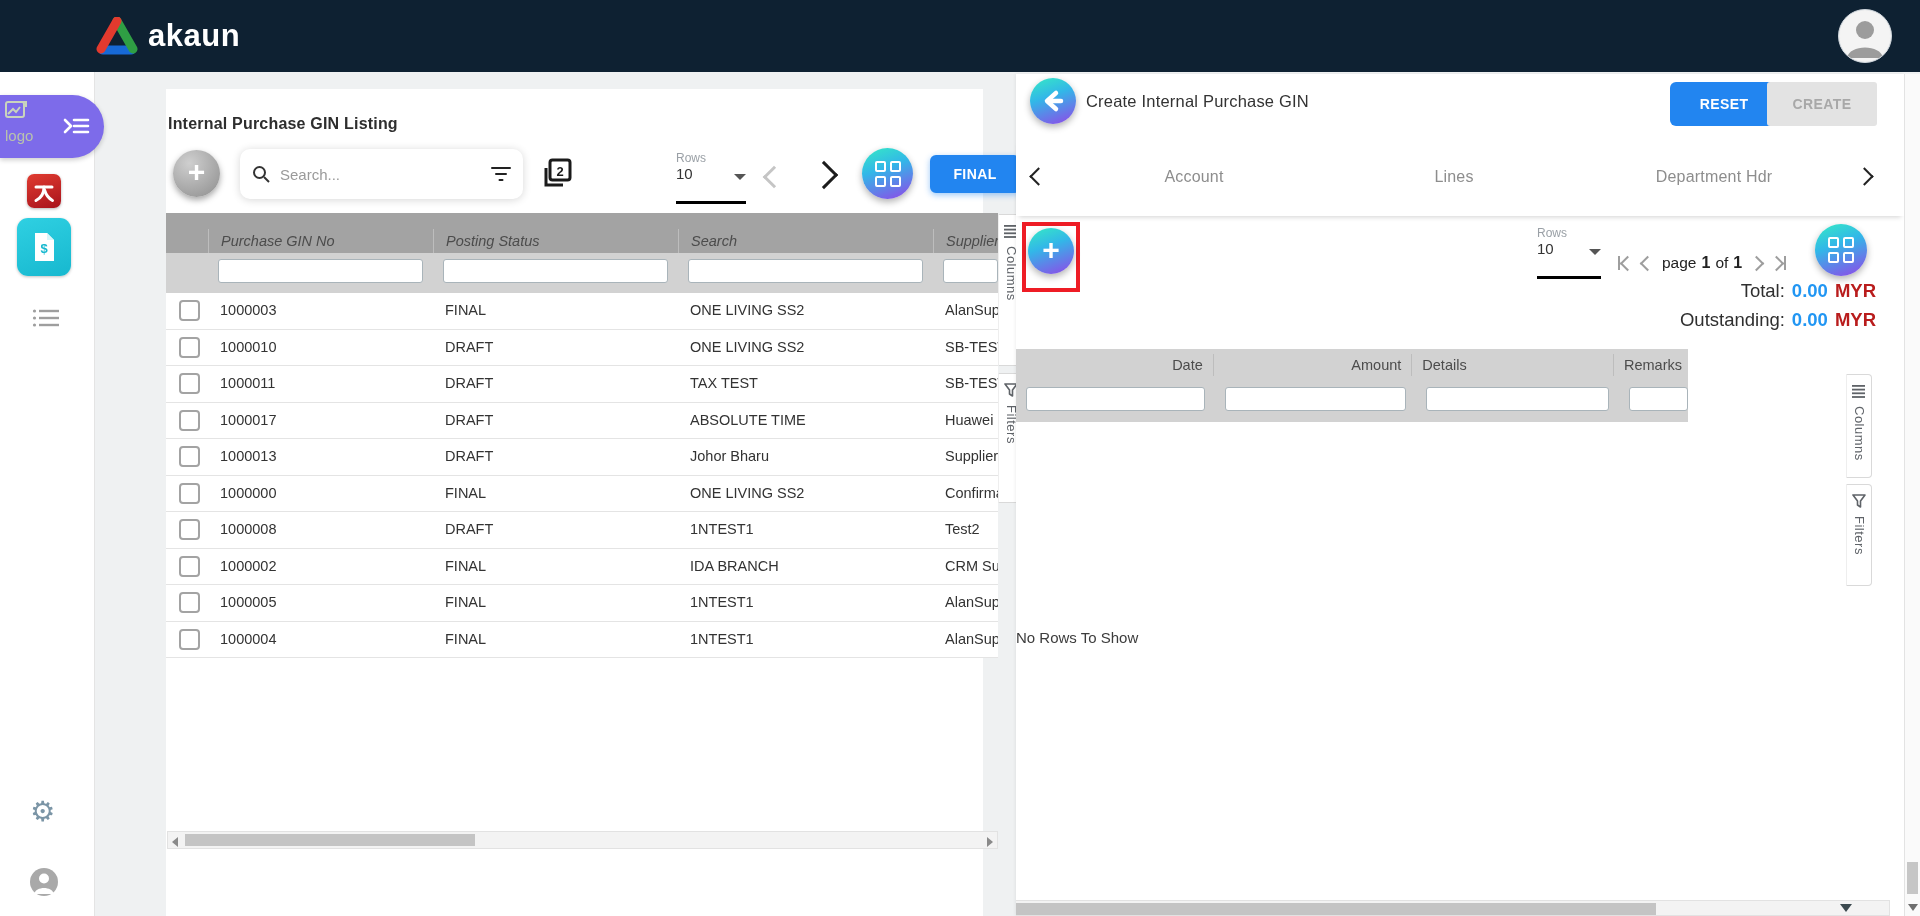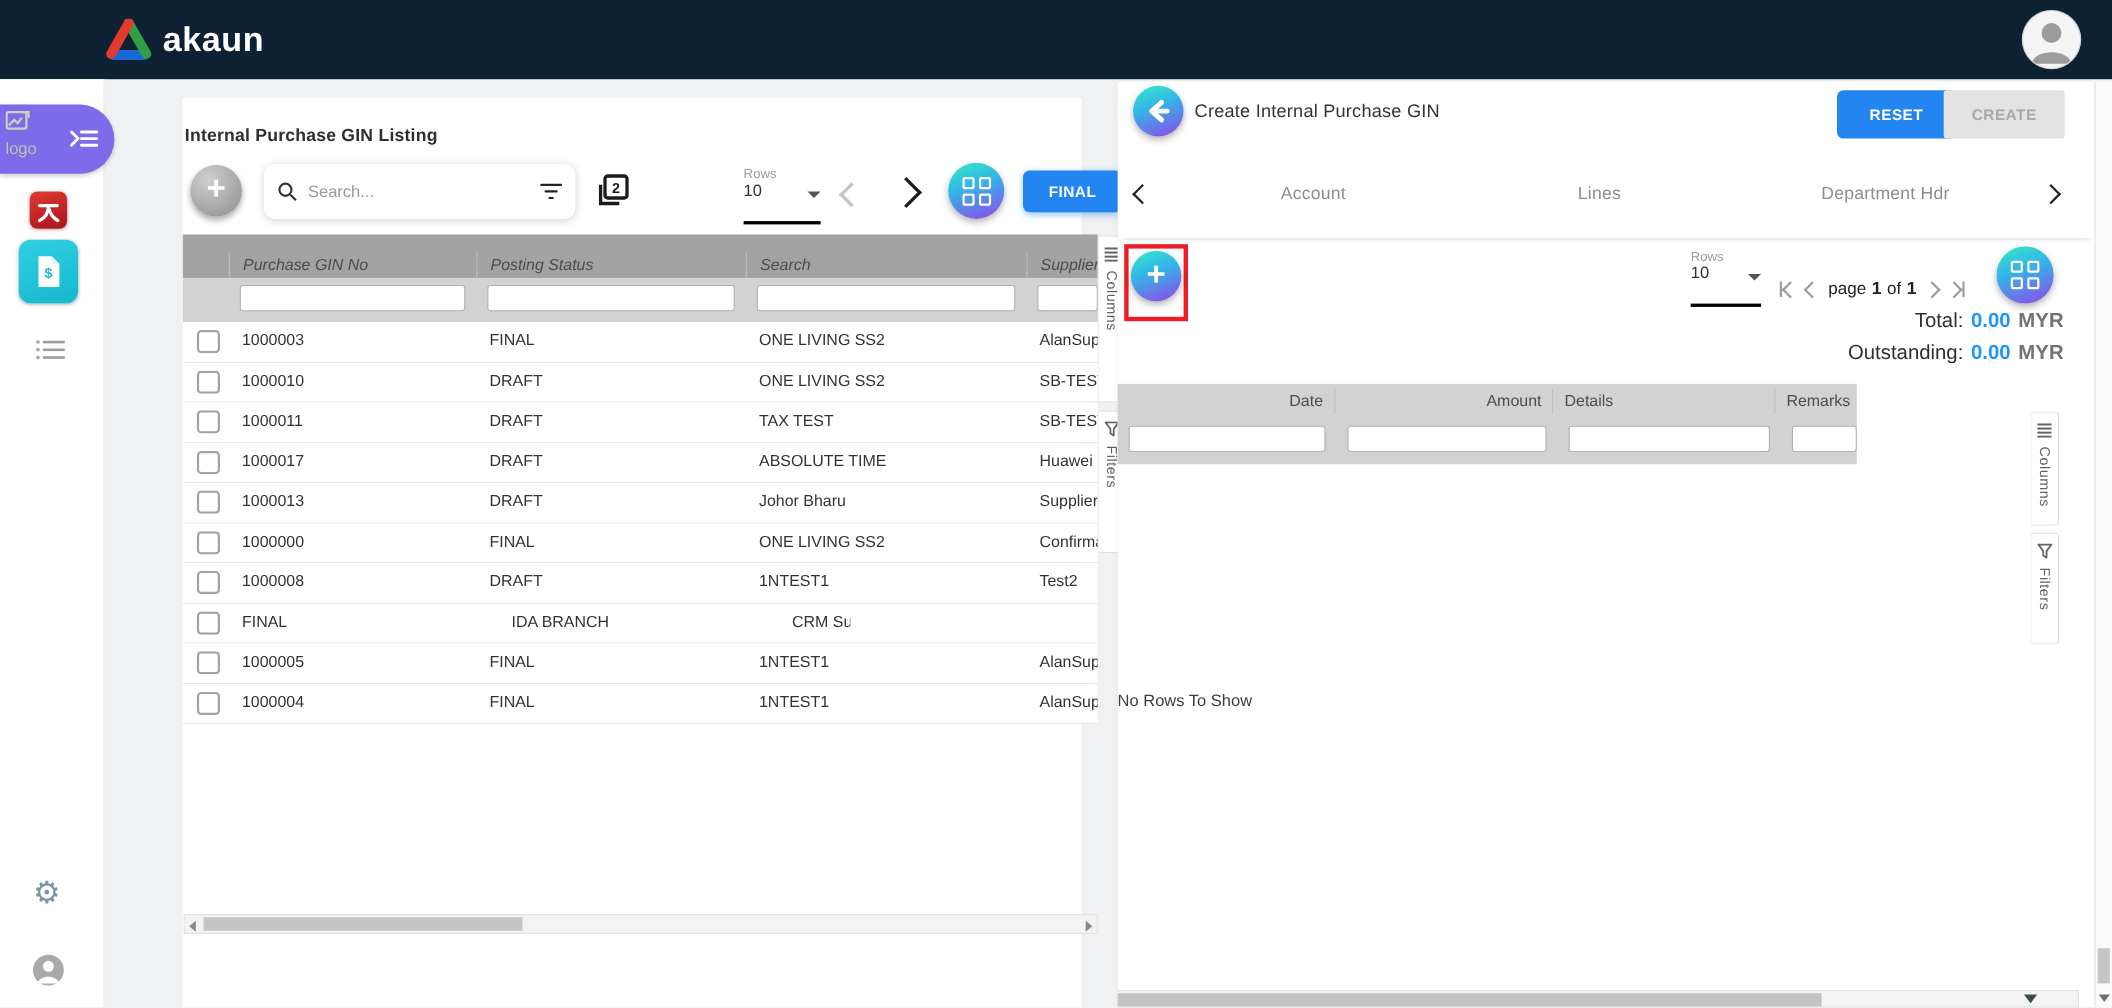--- a/index.html
+++ b/index.html
@@ -82,21 +82,21 @@
   .rp-rows{position:absolute;left:521px;top:152px;width:64px;}
   .pag{position:absolute;left:602px;top:180px;display:flex;align-items:center;gap:9px;color:#9e9e9e;font-size:17px;}
   .pag .ptext{color:#222;font-size:15.5px;display:flex;gap:5px;align-items:baseline;}
   .pag b{font-size:16px;}
   .pchev{width:9px;height:9px;border-width:2px;color:#9e9e9e;}
   .pbar{display:inline-block;width:2px;height:14px;background:#9e9e9e;}
   .rp-grid{position:absolute;left:799px;top:150px;width:52px;height:52px;}
   .totals{position:absolute;right:28px;top:206px;text-align:right;font-size:18.5px;color:#2f2f2f;}
   .totals .line{margin-bottom:7px;display:flex;justify-content:flex-end;gap:7px;}
   .blue-val{color:#2196f3;font-weight:700;text-align:right;}
-  .cur{color:#737373;font-weight:700;}
+  .cur{color:#b91c1c;font-weight:700;}
   .rtable{position:absolute;left:0;top:275px;width:672px;}
   .rt-head{display:flex;background:#d2d2d2;height:31px;align-items:center;}
   .rt-filter{display:flex;background:#d2d2d2;height:37px;align-items:center;padding-bottom:5px;}
   .rcell{box-sizing:border-box;padding:0 10px;font-size:14.5px;color:#4c4c4c;white-space:nowrap;height:22px;line-height:22px;}
   .rcell+.rcell{border-left:1px solid #bdbdbd;}
   .r1{width:246px;text-align:right;} .r2{width:248px;text-align:right;} .r3{width:252px;text-align:left;} .r4{width:84px;text-align:right;padding-right:6px;}
   .rfcell{padding:0 10px;box-sizing:border-box;}
   .rt-empty{position:absolute;left:0;top:343px;width:830px;}
   .empty-msg{position:relative;top:212px;font-size:15px;color:#3c3c3c;}
   .rp-vtab1{left:830px;top:300px;height:104px;}
@@ -299,20 +299,21 @@
           </div>
         <div class="c w1">1000008</div>
         <div class="c w2">DRAFT</div>
         <div class="c w3">1NTEST1</div>
         <div class="c w4">Test2</div>
       </div>
       <div class="lrow">
         <div class="c cb">
             <span class="checkbox"></span>
           </div>
+        <div class="c w1">1000002</div>
         <div class="c w2">FINAL</div>
         <div class="c w3">IDA BRANCH</div>
         <div class="c w4">CRM Supp</div>
       </div>
       <div class="lrow">
         <div class="c cb">
             <span class="checkbox"></span>
           </div>
         <div class="c w1">1000005</div>
         <div class="c w2">FINAL</div>

